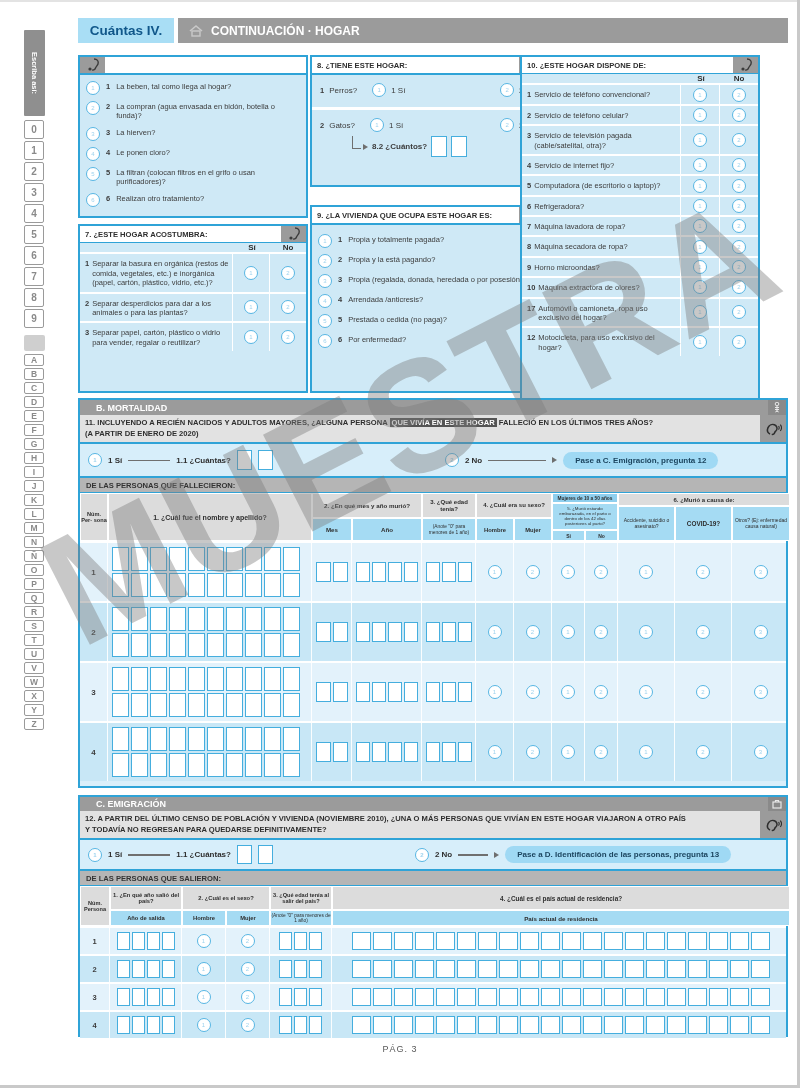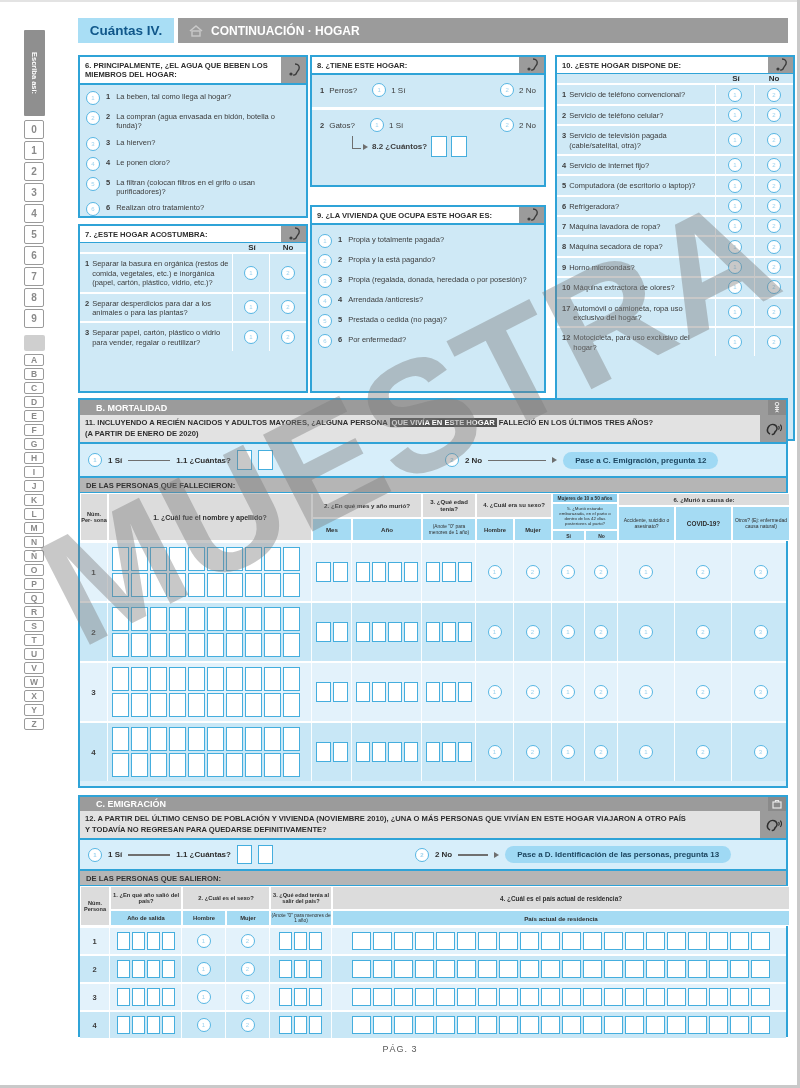--- a/index.html
+++ b/index.html
@@ -126,21 +126,20 @@
     <svg width="16" height="14" viewBox="0 0 16 14">
         <path d="M2 7 L8 2 L14 7" fill="none" stroke="#c9c9c9" stroke-width="1.6"></path>
         <rect x="4" y="7" width="8" height="5" fill="none" stroke="#c9c9c9" stroke-width="1.4"></rect>
       </svg>
   </span>
   <span>CONTINUACIÓN · HOGAR</span>
 </div>
 
 <div class="abs qbox" style="left:78px;top:55px;width:230px;height:163px">
   <div class="qhead">
-    <div class="qtitle"><span>6.</span> <span>PRINCIPALMENTE, ¿EL AGUA QUE BEBEN LOS MIEMBROS DEL HOGAR:</span></div>
     <div class="qicon">
       <svg width="14" height="16" viewBox="0 0 14 16">
           <path d="M8 2c3 0 5 2 4 5-.6 1.8-2 2.4-2.5 4-.4 1.4-1.8 2.4-3.3 1.8" fill="none" stroke="#3c3c3c" stroke-width="1.4"></path>
           <circle cx="4" cy="12" r="1.6" fill="#3c3c3c"></circle>
         </svg>
     </div>
   </div>
   <div id="q6-options">
       <div class="opt">
         <span class="circ">1</span>
@@ -310,21 +309,21 @@
         <span class="otext">Prestada o cedida (no paga)?</span>
       </div>
       <div class="opt">
         <span class="circ">6</span>
         <span class="onum">6</span>
         <span class="otext">Por enfermedad?</span>
       </div>
     </div>
 </div>
 
-<div class="abs qbox" style="left:555px;top:55px;width:240px;height:386px">
+<div class="abs qbox" style="left:520px;top:55px;width:240px;height:386px">
   <div class="qhead" style="border-bottom-width:1.5px">
     <div class="qtitle"><span>10.</span> <span>¿ESTE HOGAR DISPONE DE:</span></div>
     <div class="qicon">
       <svg width="14" height="16" viewBox="0 0 14 16">
           <path d="M8 2c3 0 5 2 4 5-.6 1.8-2 2.4-2.5 4-.4 1.4-1.8 2.4-3.3 1.8" fill="none" stroke="#3c3c3c" stroke-width="1.4"></path>
           <circle cx="4" cy="12" r="1.6" fill="#3c3c3c"></circle>
         </svg>
     </div>
   </div>
   <div class="yn-head" style="background:#cfe9f6">

